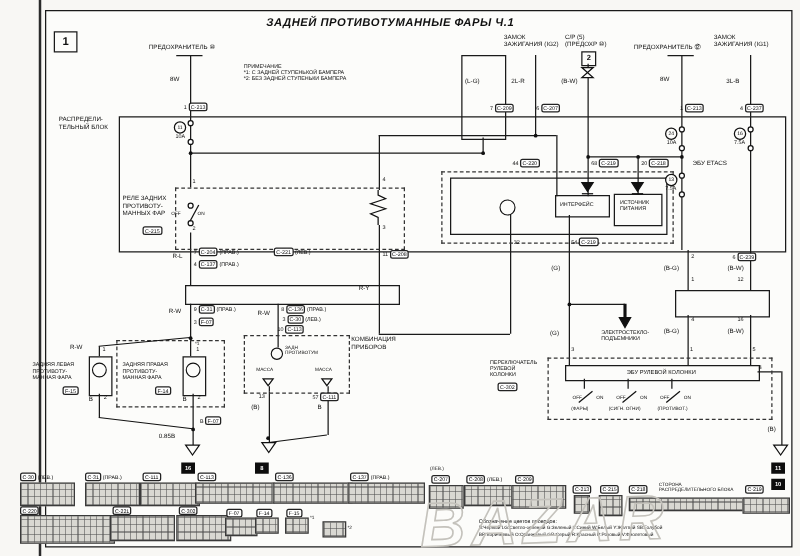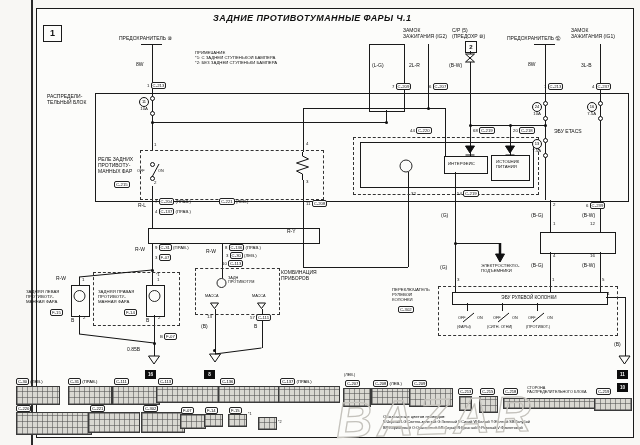--- a/index.html
+++ b/index.html
@@ -140,21 +140,21 @@
       <path d="M83.4,292.1 L75.6,299.9" fill="none" stroke="#111" stroke-width="0.9"></path>
       <path d="M150.6,292.1 L158.4,299.9" fill="none" stroke="#111" stroke-width="0.9"></path>
       <path d="M158.4,292.1 L150.6,299.9" fill="none" stroke="#111" stroke-width="0.9"></path>
       <path d="M218.3,279.8 L224.7,286.2" fill="none" stroke="#111" stroke-width="0.9"></path>
       <path d="M224.7,279.8 L218.3,286.2" fill="none" stroke="#111" stroke-width="0.9"></path>
       <circle cx="406" cy="166" r="6" fill="#fcfcfa" stroke="#111" stroke-width="0.9"></circle>
       <circle cx="79.5" cy="296" r="5.5" fill="#fcfcfa" stroke="#111" stroke-width="0.9"></circle>
       <circle cx="154.5" cy="296" r="5.5" fill="#fcfcfa" stroke="#111" stroke-width="0.9"></circle>
       <circle cx="221.5" cy="283" r="4.5" fill="#fcfcfa" stroke="#111" stroke-width="0.9"></circle>
     </svg>
-    <div class="lbl title" style="left: 213px; top: 13px;">ЗАДНИЕ ПРОТИВОТУМАННЫЕ ФАРЫ Ч.1</div>
+    <div class="lbl title" style="left: 213px; top: 13px;">ЗАДНЕЙ ПРОТИВОТУМАННЫЕ ФАРЫ Ч.1</div>
     <div class="lbl xs" style="left: 195px; top: 50px;">ПРИМЕЧАНИЕ
 *1: С ЗАДНЕЙ СТУПЕНЬКОЙ БАМПЕРА
 *2: БЕЗ ЗАДНЕЙ СТУПЕНЬКИ БАМПЕРА</div>
     <div class="lbl " style="left: 119px; top: 36px;">ПРЕДОХРАНИТЕЛЬ ⑩</div>
     <div class="lbl " style="left: 403px; top: 28px;">ЗАМОК
 ЗАЖИГАНИЯ (IG2)</div>
     <div class="lbl " style="left: 452px; top: 28px;">C/P (5)
 (ПРЕДОХР ⑩)</div>
     <div class="lbl " style="left: 507px; top: 36px;">ПРЕДОХРАНИТЕЛЬ ⑫</div>
     <div class="lbl " style="left: 571px; top: 28px;">ЗАМОК

